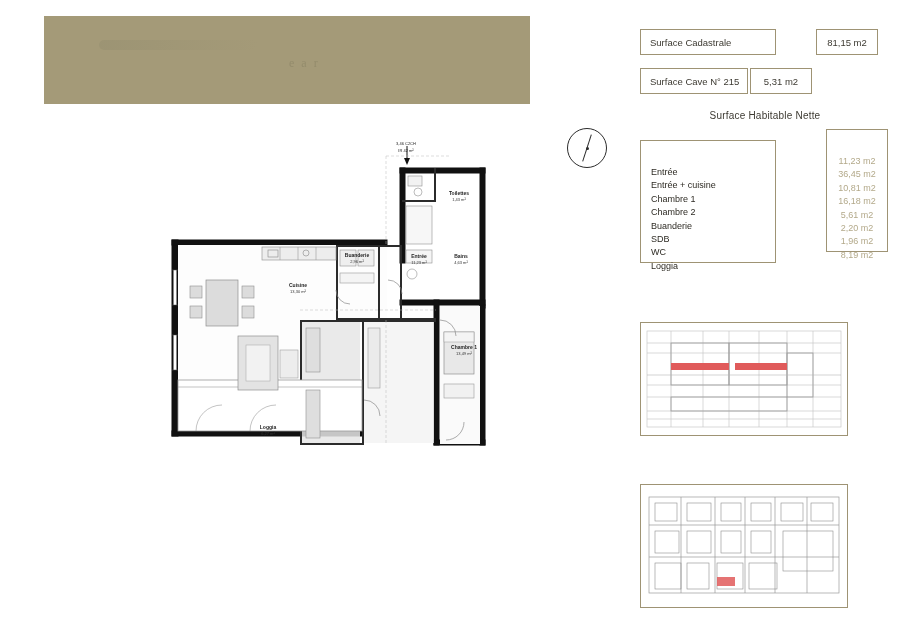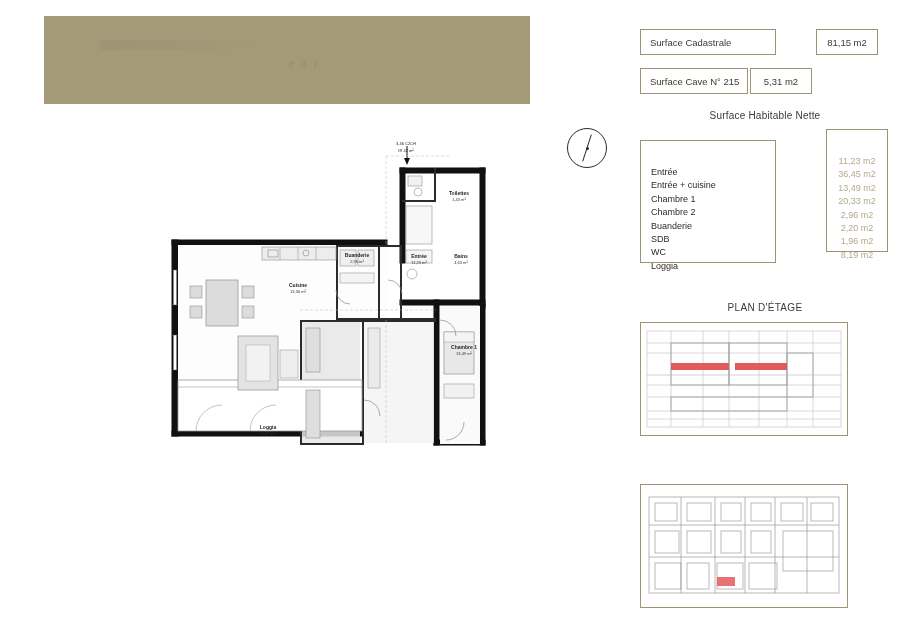--- a/index.html
+++ b/index.html
@@ -341,30 +341,29 @@
         <li>SDB</li>
         <li>WC</li>
         <li>Loggia</li>
       </ul>
     </div>
 
     <div class="surf-box" style="left:156px;top:129px;width:62px;height:123px;margin-left:40px;">
       <ul class="surf-vals">
         <li>11,23 m2</li>
         <li>36,45 m2</li>
-        <li>13,49 m2</li>
-        <li>20,33 m2</li>
-        <li>2,96 m2</li>
+        <li>10,81 m2</li>
+        <li>16,18 m2</li>
+        <li>5,61 m2</li>
         <li>2,20 m2</li>
         <li>1,96 m2</li>
         <li>8,19 m2</li>
       </ul>
     </div>
 
-    <div class="plan-title" style="left:0;top:302px;">PLAN D'ÉTAGE</div>
 
     <div class="mini" style="left:10px;top:322px;width:208px;height:114px;">
       <svg width="206" height="112" viewBox="0 0 206 112">
         <rect x="0" y="0" width="206" height="112" fill="#ffffff"></rect>
         <g stroke="#c9c9c9" stroke-width="0.7" fill="none">
           <rect x="6" y="8" width="194" height="96"></rect>
           <line x1="6" y1="20" x2="200" y2="20"></line>
           <line x1="6" y1="30" x2="200" y2="30"></line>
           <line x1="6" y1="62" x2="200" y2="62"></line>
           <line x1="6" y1="74" x2="200" y2="74"></line>

